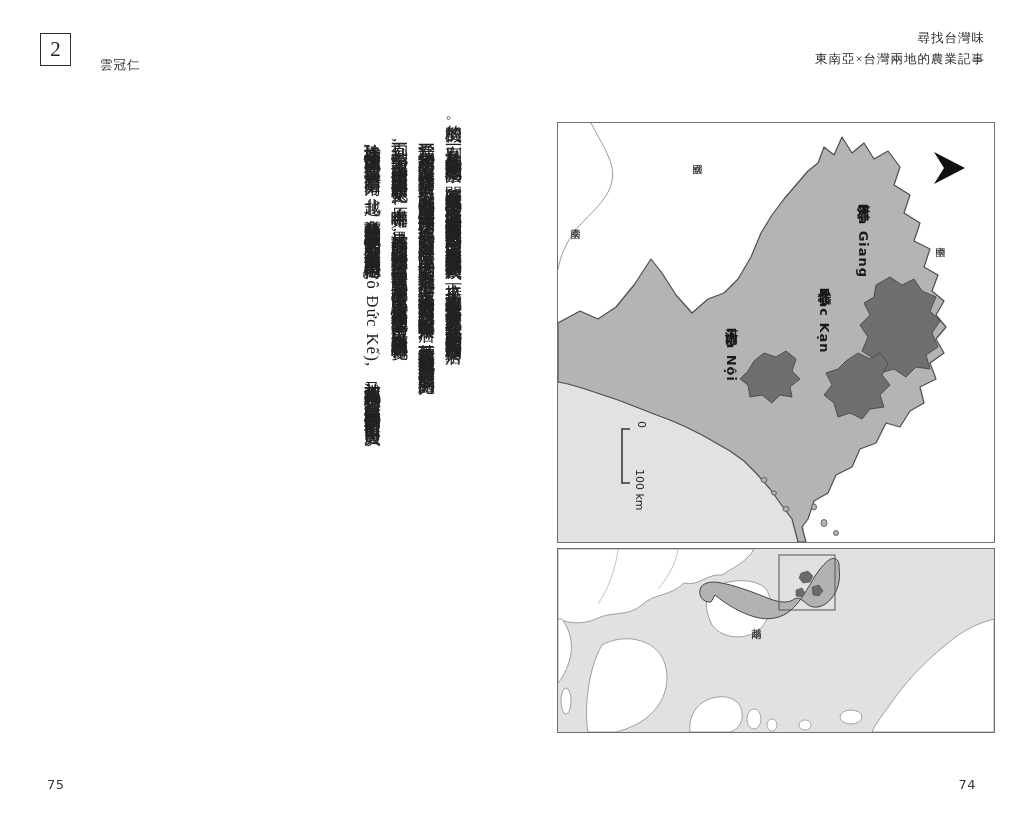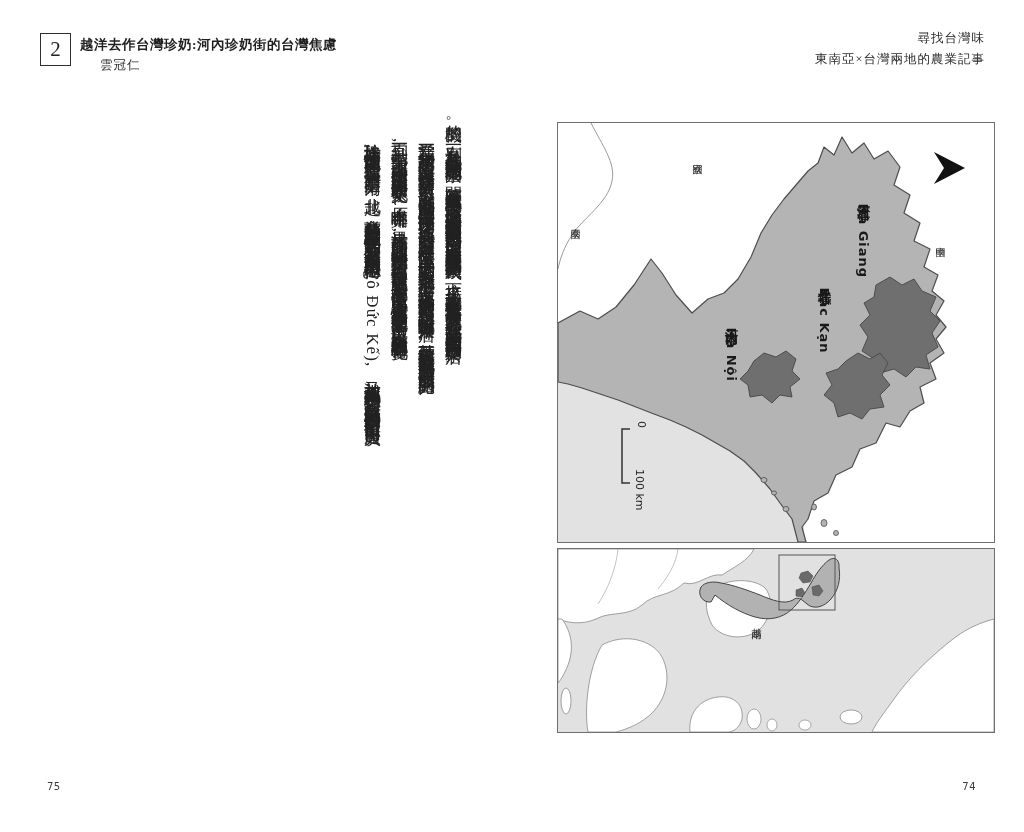--- a/index.html
+++ b/index.html
@@ -34,33 +34,32 @@
   .main-map svg,.inset-map svg{display:block;}
 
   .map-label{position:absolute;writing-mode:vertical-rl;text-orientation:mixed;
              font-family:"DejaVu Sans","Liberation Sans",sans-serif;color:#1c1c1c;}
   .lbl-region{font-size:13px;letter-spacing:1px;font-weight:bold;color:#191919;}
   .lbl-country{font-size:10px;letter-spacing:1px;color:#2b2b2b;}
   .lbl-scale{font-size:11px;color:#222;font-family:"DejaVu Sans","Liberation Sans",sans-serif;}
 
   
   .pageno{position:absolute;bottom:40px;font-family:"DejaVu Sans","Liberation Sans",sans-serif;
-          font-size:10px;color:#3a3a3a;letter-spacing:0.5px;}
+          font-size:13px;color:#3a3a3a;letter-spacing:0.5px;}
   .pageno.left{left:47px;}
   .pageno.right{right:48px;text-align:center;}
 </style>
 </head>
 <body>
 
 <div id="spread">
 
   <div class="chapter-box">
     <span>2</span>
   </div>
-  <div class="chapter-title">越洋去作台灣珍奶:河內珍奶街的台灣焦慮</div>
   <div class="chapter-author">雲冠仁</div>
 
   <div class="running-head">
     <div class="rh1">尋找台灣味</div>
     <div class="rh2">東南亞×台灣兩地的農業記事</div>
   </div>
 
   <div class="text-block">
     <p>的契機。有別於一九八〇年代集中到南越高地闢茶園、開茶廠經營台式烏龍茶的台灣人,珍珠奶茶讓台灣人開始聚焦到越南各大城市的珍奶市場,並開啟不同於在南越經營台式烏龍茶的商業模式。接下來,我的故事素材主要來自珍珠奶茶方興未艾的北越,包括在北越山區的茶產區和消費端河內的珍珠奶茶店。</p>
     <p class="indent">當我在二〇一六年初訪越南河內時,河內雖然有珍珠奶茶店,但為數不多,觀光熱區還劍湖古城區,僅有兩間珍珠奶茶店,皆源自台灣的薡茶,其中僅有一間提供座位區,供人們閒坐聊天,我在那邊待了一個下午,進來喝珍珠奶茶的人還是屈指可數,相較於附近咖啡店與果汁店、甚至街頭擺兩三張板凳就泡起茶的熱絡人群,形成明顯的對比。</p>

